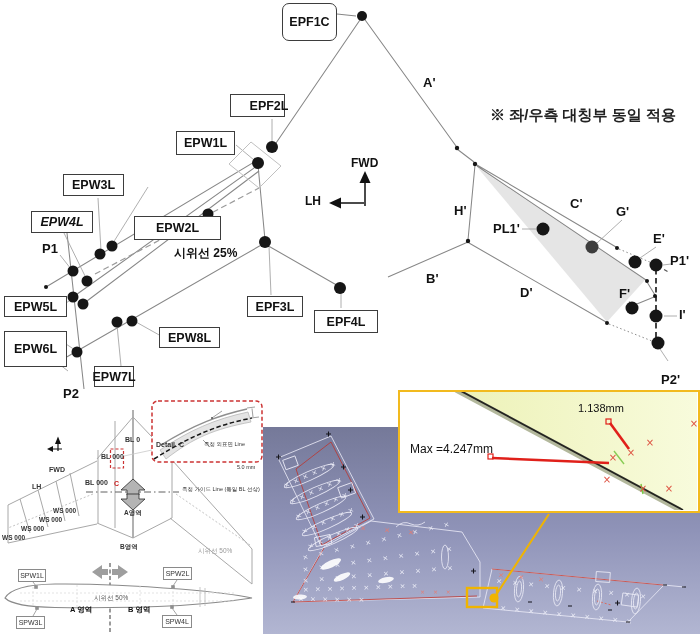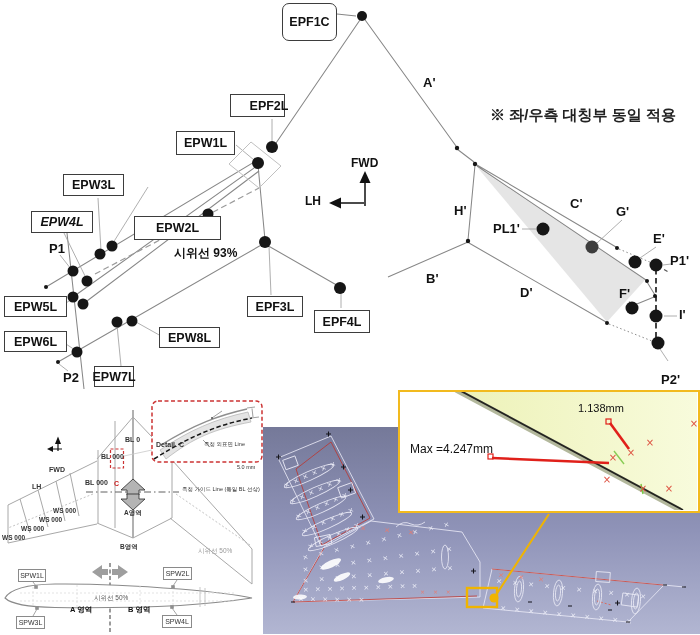--- a/index.html
+++ b/index.html
@@ -242,55 +242,55 @@
     </div>
 <div class="lbox" style="left:63px;top:174px;width:61px;height:22px;">
       <span>EPW3L</span>
     </div>
 <div class="lbox" style="left:31px;top:211px;width:62px;height:22px;font-style:italic;">
       <span>EPW4L</span>
     </div>
 <div class="lbox" style="left:4px;top:296px;width:63px;height:21px;">
       <span>EPW5L</span>
     </div>
-<div class="lbox" style="left:4px;top:331px;width:63px;height:21px;">
+<div class="lbox" style="left:4px;top:331px;width:63px;height:36px;">
       <span>EPW6L</span>
     </div>
 <div class="lbox" style="left:94px;top:366px;width:40px;height:21px;">
       <span>EPW7L</span>
     </div>
 <div class="lbox" style="left:159px;top:327px;width:61px;height:21px;">
       <span>EPW8L</span>
     </div>
 <div class="lbox" style="left:247px;top:296px;width:56px;height:21px;">
       <span>EPF3L</span>
     </div>
-<div class="lbox" style="left:314px;top:310px;width:56px;height:23px;">
+<div class="lbox" style="left:314px;top:310px;width:64px;height:23px;">
       <span>EPF4L</span>
     </div>
 
-<div class="ptx" style="left:42px;top:241px;margin-left:7px;">P1</div>
-<div class="ptx" style="left:63px;top:370px;">P2</div>
+<div class="ptx" style="left:42px;top:241px;">P1</div>
+<div class="ptx" style="left:63px;top:386px;">P2</div>
 <div class="ptx" style="left:423px;top:75px;">A'</div>
 <div class="ptx" style="left:454px;top:203px;">H'</div>
 <div class="ptx" style="left:426px;top:271px;">B'</div>
 <div class="ptx" style="left:570px;top:196px;">C'</div>
 <div class="ptx" style="left:520px;top:285px;">D'</div>
 <div class="ptx" style="left:653px;top:231px;">E'</div>
 <div class="ptx" style="left:619px;top:286px;">F'</div>
 <div class="ptx" style="left:616px;top:204px;">G'</div>
 <div class="ptx" style="left:679px;top:307px;">I'</div>
 <div class="ptx" style="left:670px;top:253px;">P1'</div>
 <div class="ptx" style="left:661px;top:372px;">P2'</div>
 <div class="ptx" style="left:493px;top:221px;">PL1'</div>
 
 <div class="note" style="left:468px;top:106px;width:230px;font-size:15px;">※ 좌/우측 대칭부 동일 적용</div>
 <div class="ptx" style="left:351px;top:156px;font-size:12px;">FWD</div>
 <div class="ptx" style="left:305px;top:194px;font-size:12px;">LH</div>
-<div class="ptx" style="left:174px;top:245px;font-size:12px;">시위선 93%</div>
+<div class="ptx" style="left:174px;top:245px;font-size:12px;">시위선 25%</div>
 
 <div class="stext" style="left:125px;top:397px;font-size:7px;font-weight:bold;">BL 0</div>
 <div class="stext" style="left:101px;top:414px;font-size:7px;font-weight:bold;">BL 000</div>
 <div class="stext" style="left:85px;top:440px;font-size:7px;font-weight:bold;">BL 000</div>
 <div class="stext" style="left:49px;top:427px;font-size:7px;font-weight:bold;">FWD</div>
 <div class="stext" style="left:32px;top:444px;font-size:7px;font-weight:bold;">LH</div>
 <div class="stext" style="left:53px;top:468px;font-size:6.5px;font-weight:bold;">WS 000</div>
 <div class="stext" style="left:39px;top:477px;font-size:6.5px;font-weight:bold;">WS 000</div>
 <div class="stext" style="left:21px;top:486px;font-size:6.5px;font-weight:bold;">WS 000</div>
 <div class="stext" style="left:2px;top:495px;font-size:6.5px;font-weight:bold;">WS 000</div>

